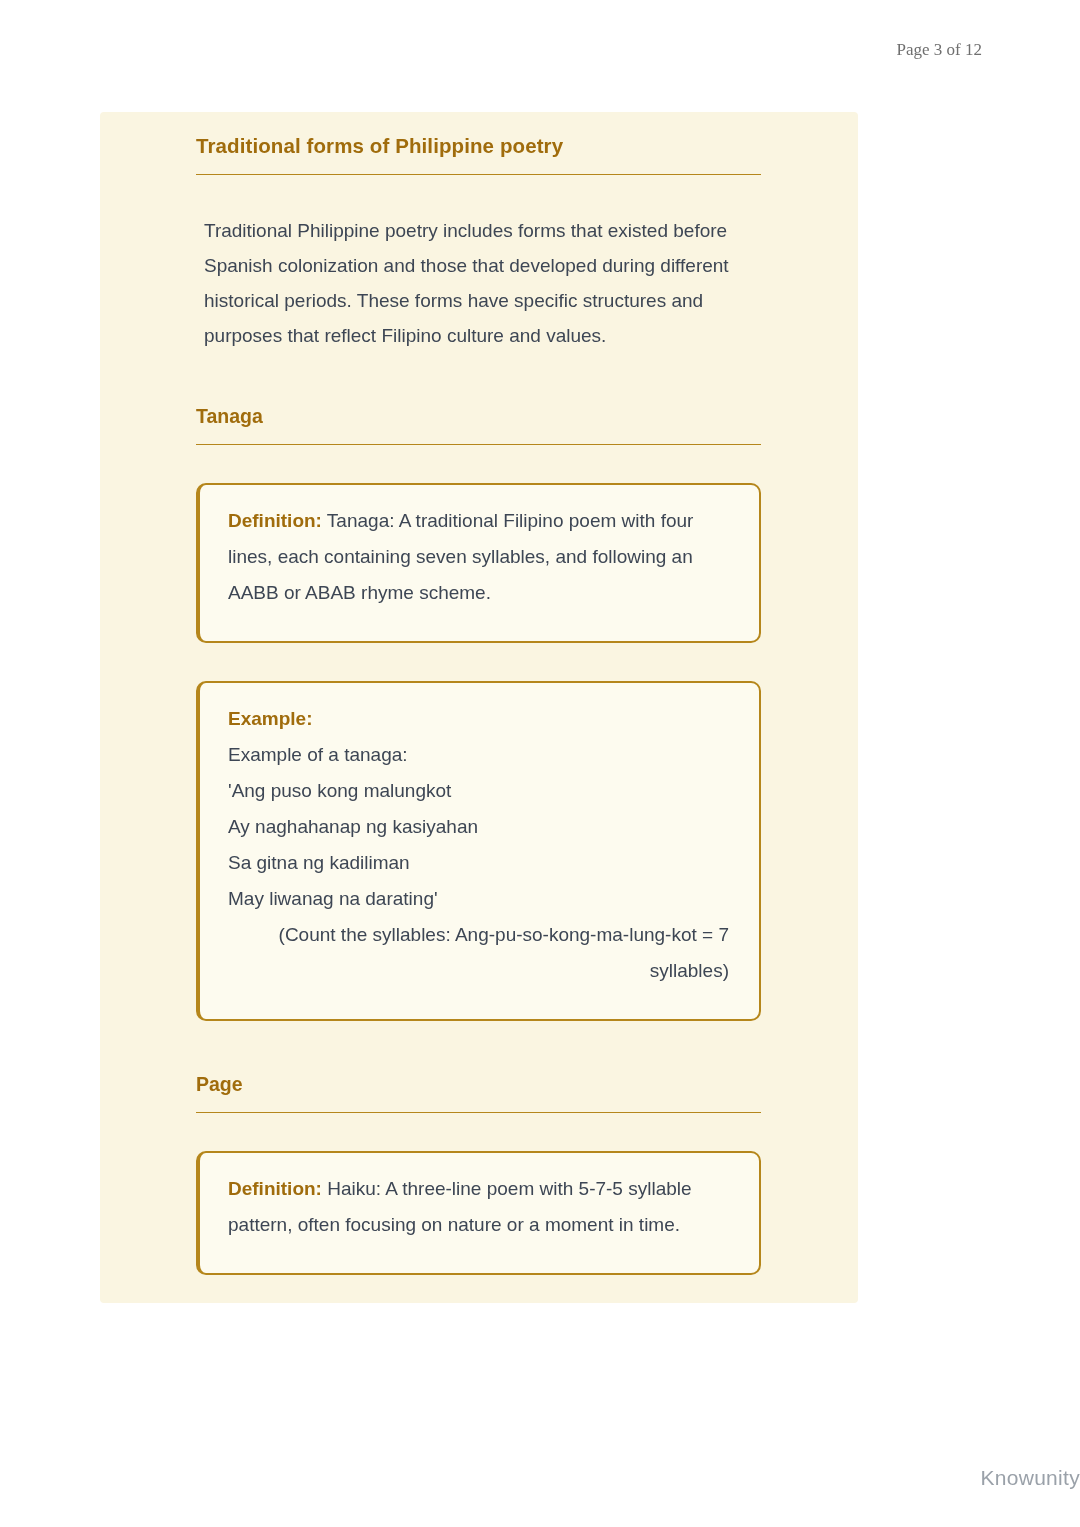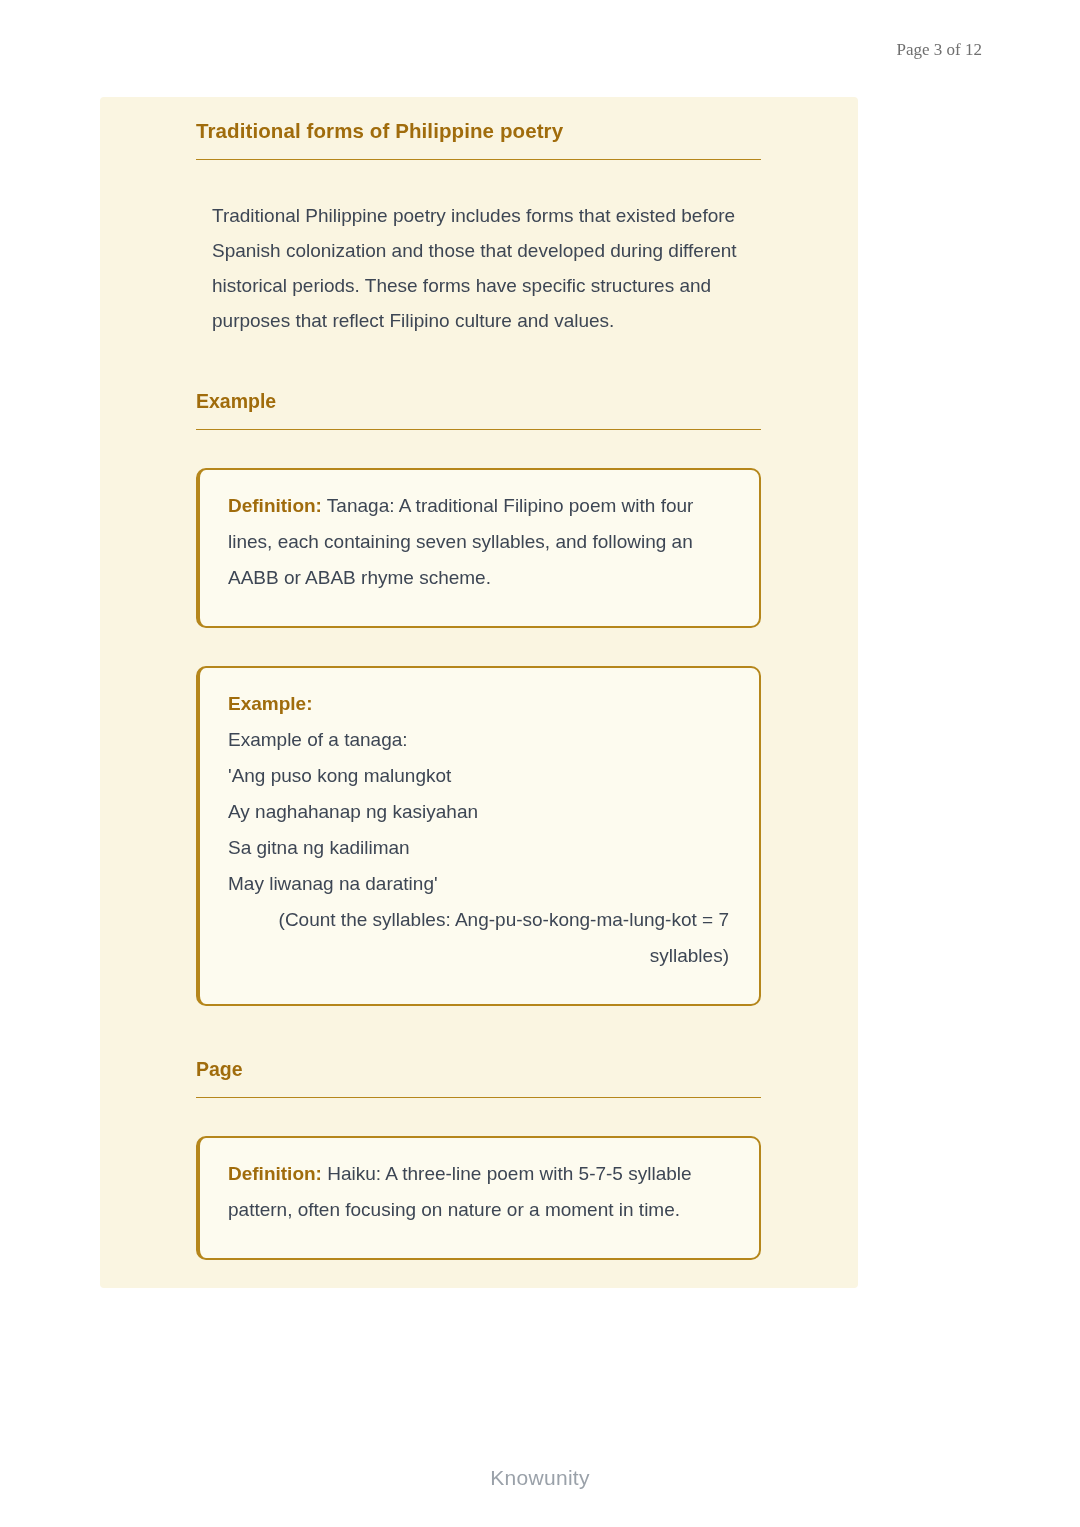--- a/index.html
+++ b/index.html
@@ -19,36 +19,36 @@
     font-family:"Liberation Sans",sans-serif;
     position:relative;
     overflow:hidden;
   }
   .page-indicator{
     position:absolute;top:40px;right:98px;
     font-family:Liberation Serif, serif;
     font-size:17px;color:var(--muted);
   }
   .card{
-    position:absolute;left:100px;top:97px;width:758px;
+    position:absolute;left:100px;top:112px;width:758px;
     background:var(--card-bg);
     border-radius:4px;
     padding:22px 97px 28px 96px;
   }
   .title{
     margin:0;
     font-size:20.5px;font-weight:700;color:var(--accent);
     letter-spacing:.1px;
   }
   .rule{
     border:none;border-top:1.5px solid var(--border-gold);
     margin:16px 0 0 0;height:0;
   }
   .para{
-    margin:38px 0 0 16px;
+    margin:38px 0 0 8px;
     font-size:19px;line-height:35px;color:var(--body-text);
   }
   .section-heading{
     margin:52px 0 0 0;
     font-size:19.5px;font-weight:700;color:var(--accent);
   }
   .box{
     margin:38px 0 0 0;
     background:var(--box-bg);
     border:2px solid var(--border-gold);
@@ -58,38 +58,38 @@
   }
   .box p{margin:0;font-size:19px;line-height:36px;color:var(--body-text);}
   .label{font-weight:700;color:var(--accent);}
   .poem{
     margin-top:22px;
     white-space:pre-line;
   }
   .note{margin-top:22px;text-align:right;}
   .footer-brand{
     position:absolute;left:0;top:1466px;width:100%;
-    text-align:center;
+    text-align:right;
     font-size:21px;color:var(--footer);
     letter-spacing:.3px;
   }
 </style>
 </head>
 <body>
 
 <div class="page-indicator">Page 3 of 12</div>
 
 <div class="card">
 
   <h1 class="title">Traditional forms of Philippine poetry</h1>
   <hr class="rule">
 
   <p class="para">Traditional Philippine poetry includes forms that existed before Spanish colonization and those that developed during different historical periods. These forms have specific structures and purposes that reflect Filipino culture and values.</p>
 
-  <h2 class="section-heading">Example</h2>
+  <h2 class="section-heading">Tanaga</h2>
   <hr class="rule">
 
   <div class="box">
     <p><span class="label">Definition:</span><span> Tanaga: A traditional Filipino poem with four lines, each containing seven syllables, and following an AABB or ABAB rhyme scheme.</span></p>
   </div>
 
 
   <div class="box">
     <p><span class="label">Example:</span></p>
     <p class="poem">Example of a tanaga:

